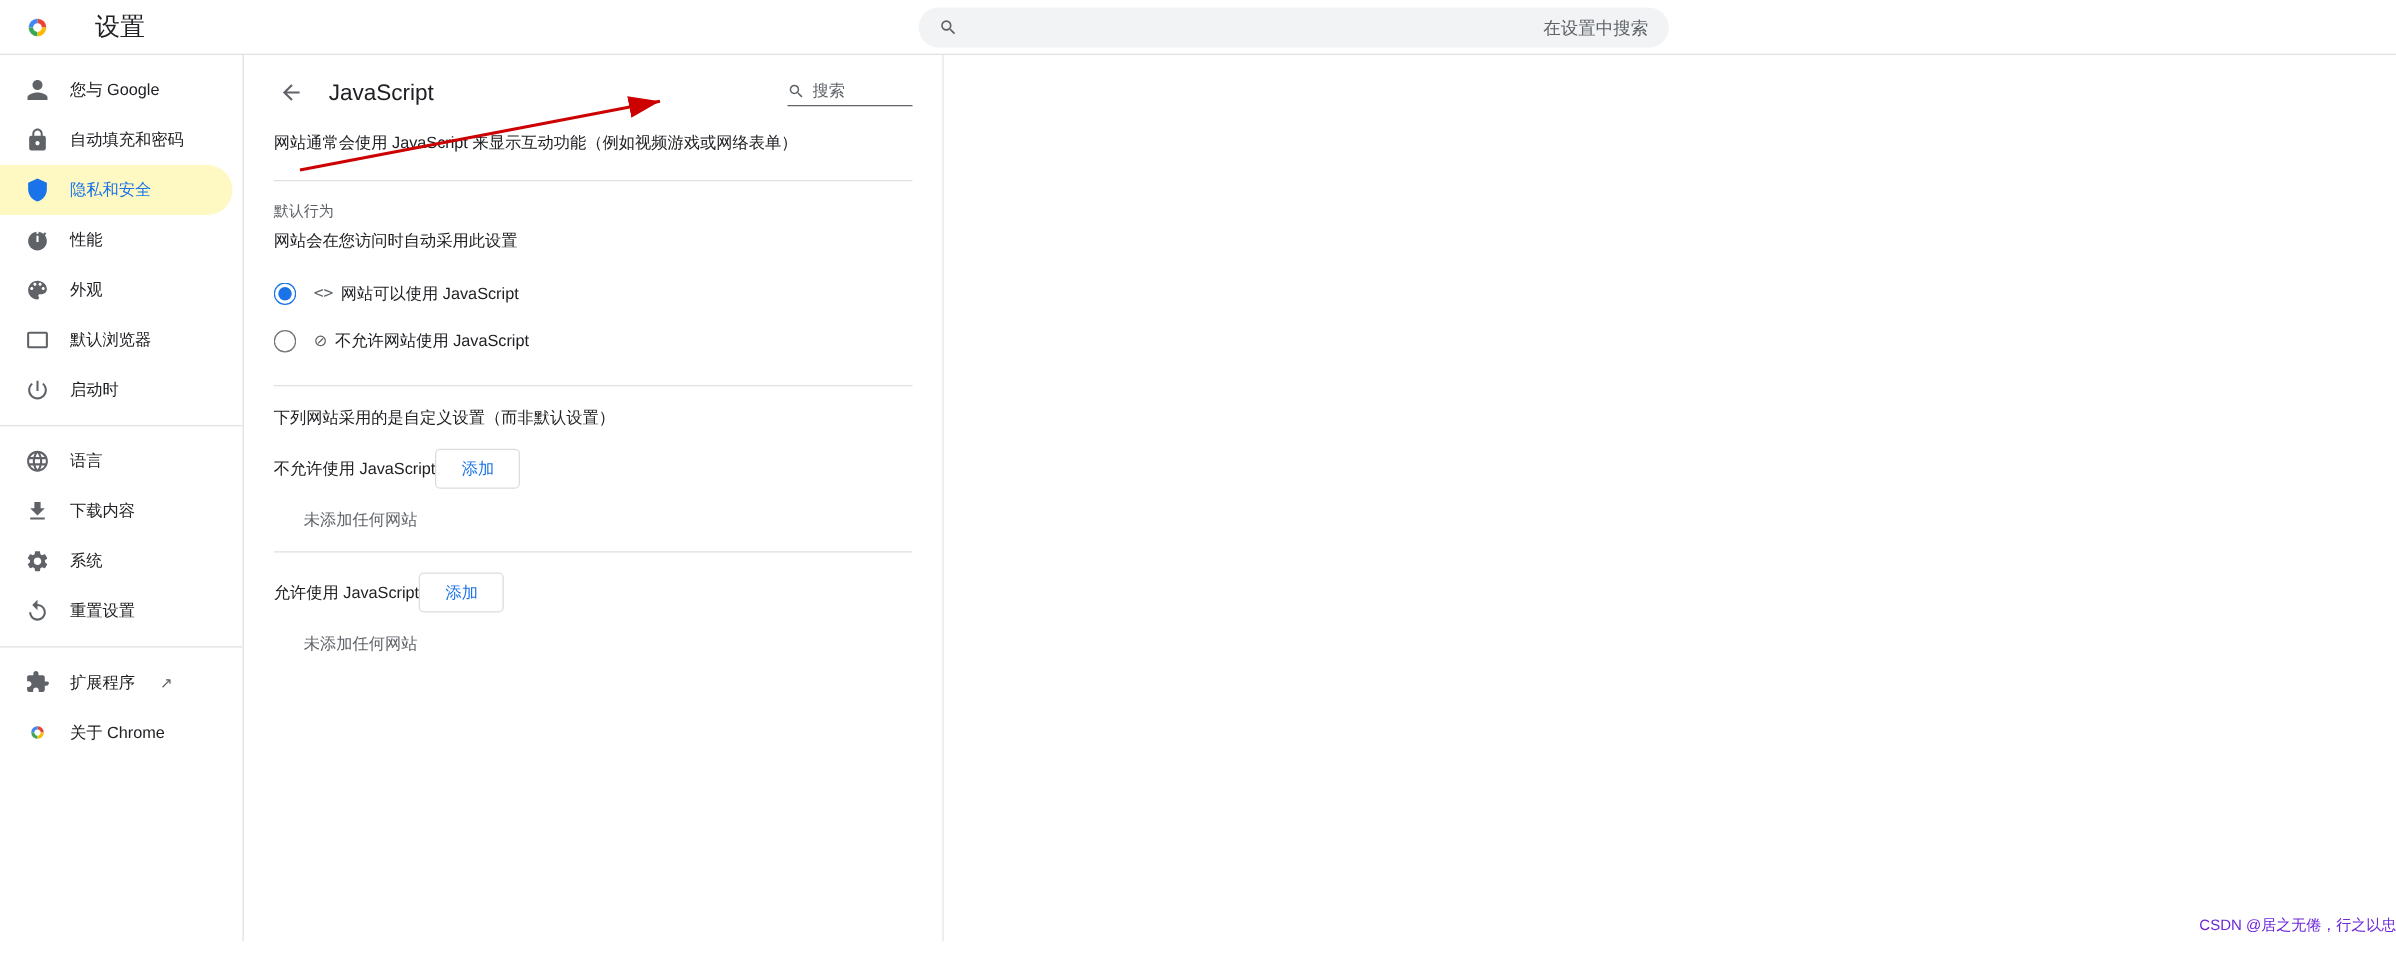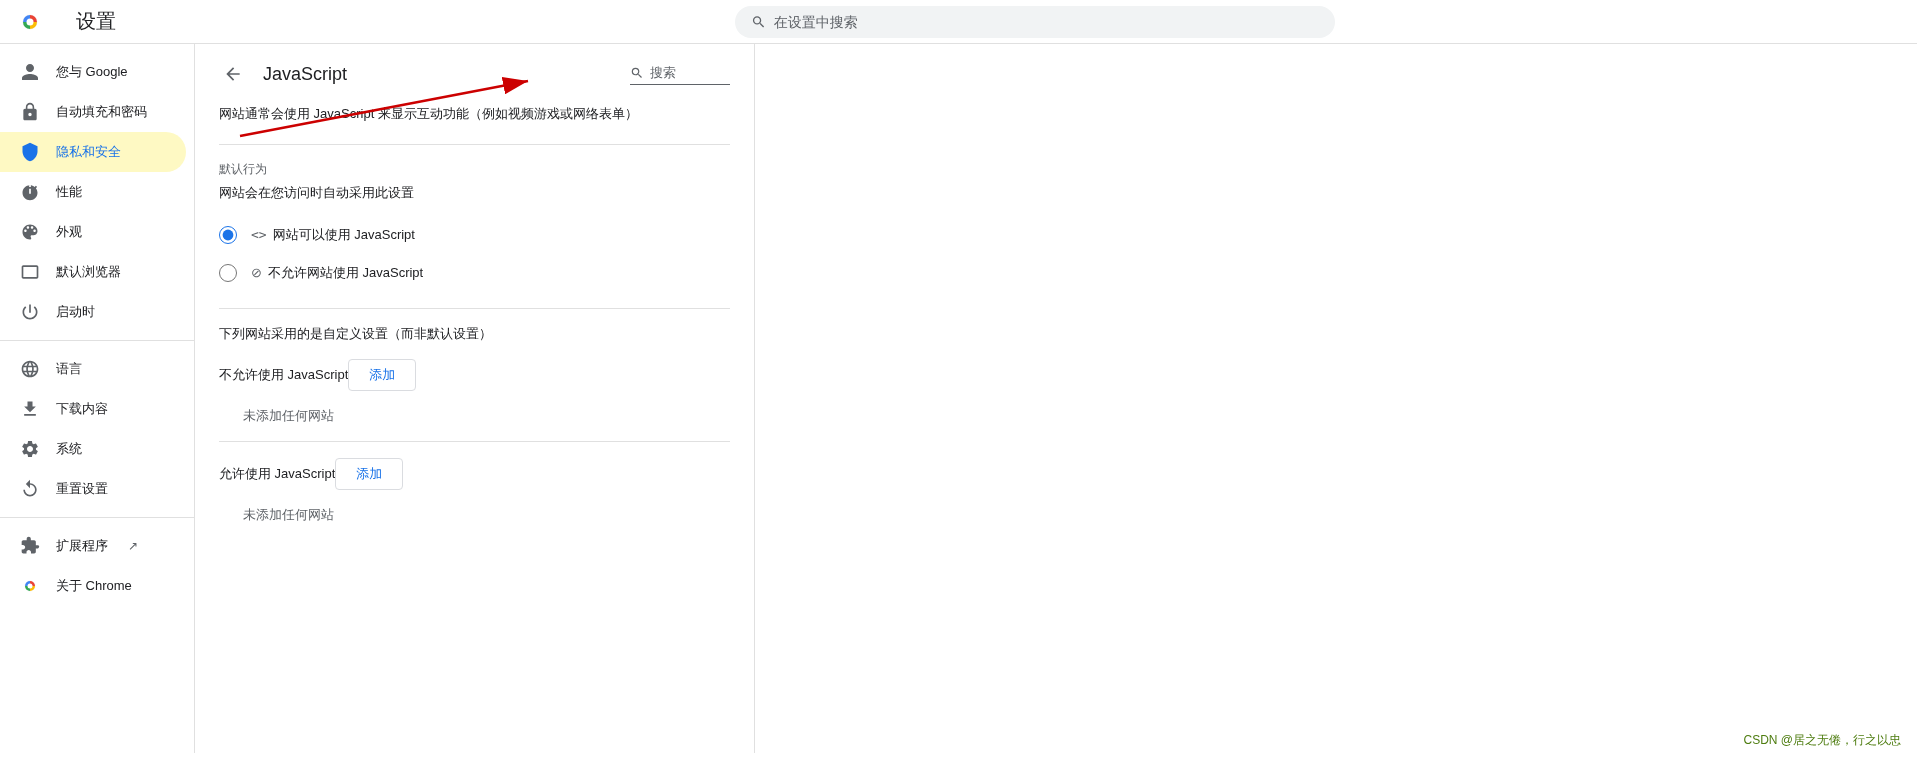--- a/index.html
+++ b/index.html
@@ -38,20 +38,21 @@
       gap: 8px;
       width: 100%;
     }
     .search-bar input {
       background: transparent;
       border: none;
       outline: none;
       font-size: 14px;
       color: #202124;
       width: 100%;
+      text-align: right;
     }
     .search-bar input::placeholder { color: #5f6368; }
 
     
     .main-layout {
       display: flex;
       height: calc(765px - 56px);
     }
 
     
@@ -239,23 +240,23 @@
       width: 100%;
       height: calc(765px - 56px);
       pointer-events: none;
       z-index: 100;
     }
 
     
     .watermark {
       position: fixed;
       bottom: 16px;
-      right: 16px;
+      right: 0;
       font-size: 12px;
-      color: #4d7c0f;
+      color: #6d28d9;
     }
   </style>
 </head>
 <body>
 
 <div class="top-bar">
 
   <svg class="chrome-logo" viewBox="0 0 28 28" xmlns="http://www.w3.org/2000/svg">
     <circle cx="14" cy="14" r="7" fill="#fff" stroke="#e0e0e0" stroke-width="0.5"></circle>
     <path d="M14 7 A7 7 0 0 1 21 14 L14 14 Z" fill="#EA4335"></path>

